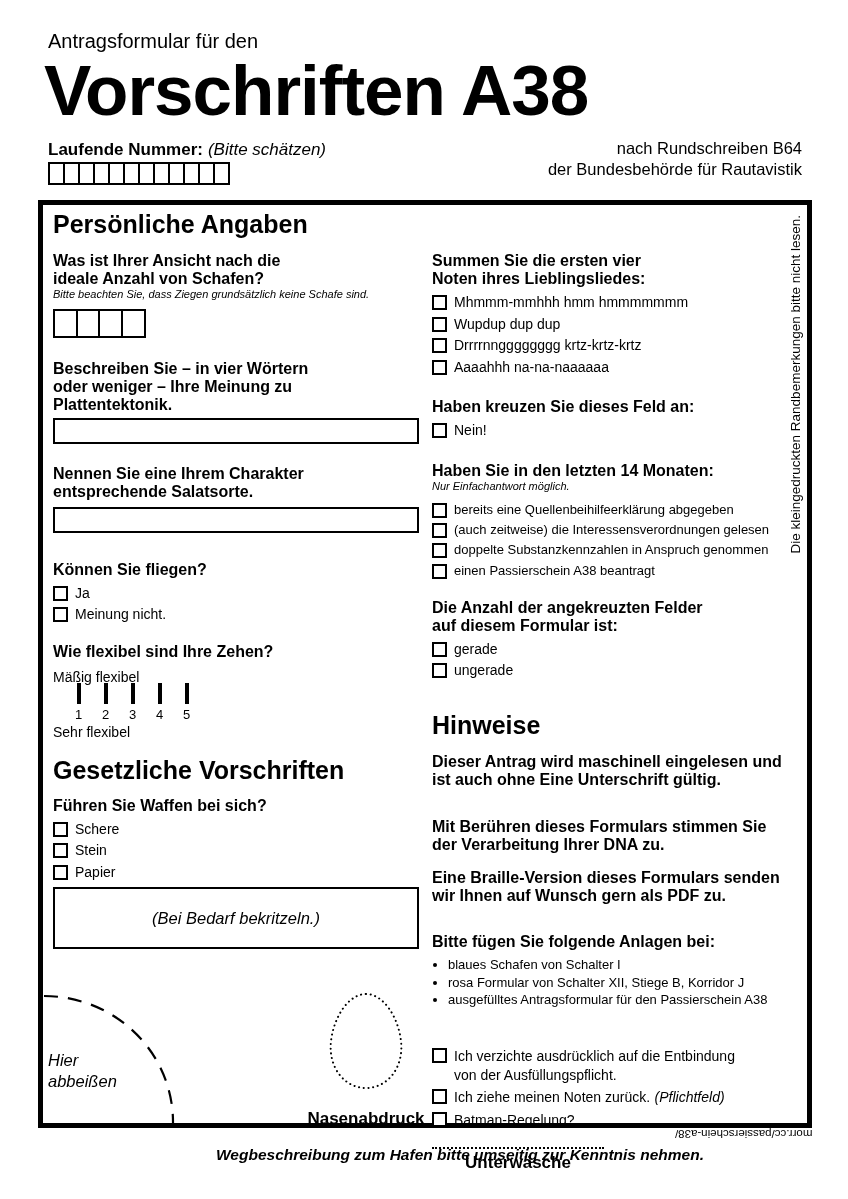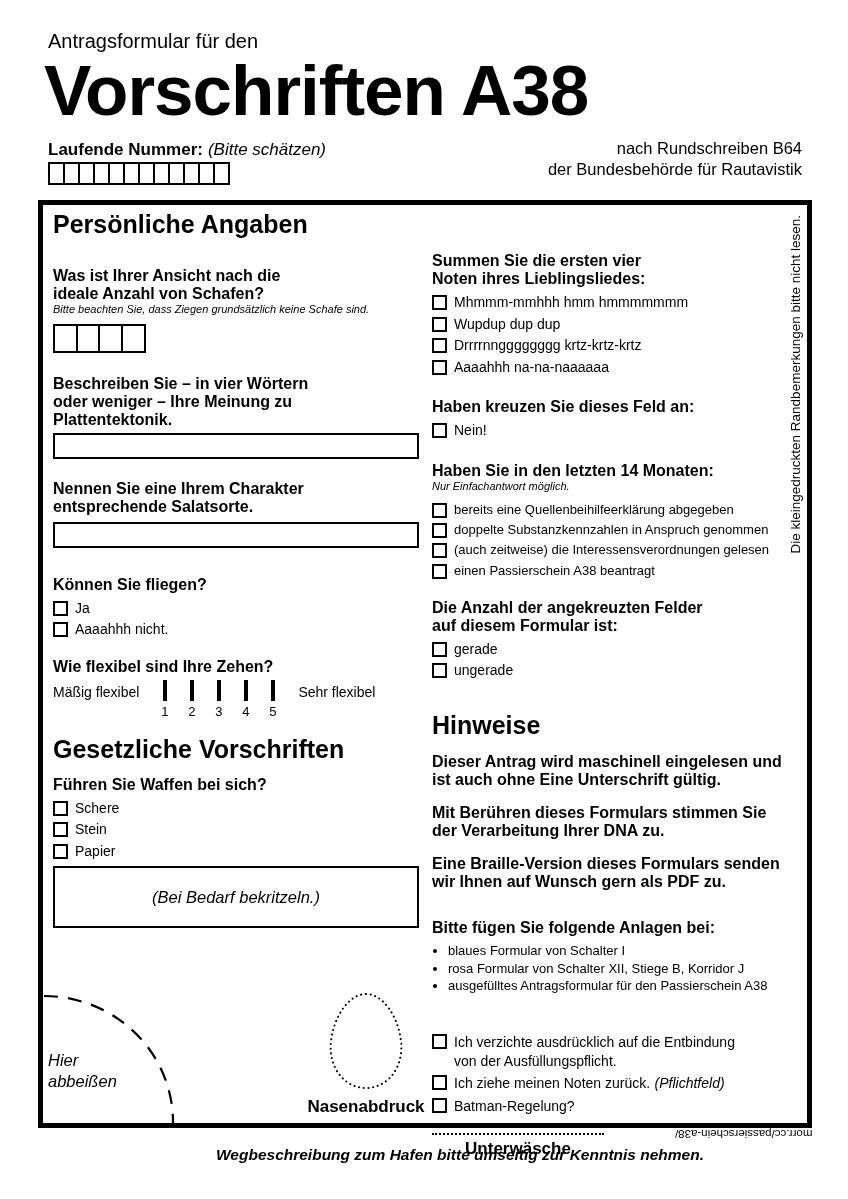--- a/index.html
+++ b/index.html
@@ -34,21 +34,21 @@
   .cb-label { font-size:14px; line-height:1.25; white-space:nowrap; }
   .cb-label.multi { white-space:pre-line; }
   .small .cb-label { font-size:13px; }
   .suffix { font-style:italic; }
   
   .input-line { height:22px; border:2.5px solid #000; background:#fff; }
   .cells { display:flex; }
   .cells .cell { width:21px; height:25px; border:2.5px solid #000; margin-left:-2.5px; background:#fff; }
   .cells .cell:first-child { margin-left:0; }
   
-  .flex-scale { display:flex; align-items:flex-start; margin-top:6px; }
+  .flex-scale { display:flex; align-items:flex-start; margin-top:6px;flex-direction:column; }
   .flex-label { font-size:14px; white-space:nowrap; margin-top:2px; }
   .scale-cells { display:flex; margin:0 12px; }
   .scale-cell { width:27px; text-align:center; }
   .scale-cell .cb { margin:0 auto; }
   .scale-num { font-size:13px; margin-top:4px; }
   
   .entropy-box { border:2.5px solid #000; height:58px; margin-top:6px; display:flex;
                  align-items:center; justify-content:center; font-size:16.5px; font-style:italic; }
   
   .hint-p { font-size:16px; font-weight:bold; line-height:1.15; white-space:pre-line; }
@@ -56,21 +56,21 @@
   .bullets li { font-size:13px; line-height:1.35; white-space:nowrap; }
   
   .uw { margin-top:18px; width:172px; }
   .uw-line { border-top:2.5px dotted #000; height:0; }
   .uw-label { text-align:center; font-weight:bold; font-size:17px; margin-top:4px; white-space:nowrap; }
   
   .bite-arc { position:absolute; left:0; bottom:0; }
   .bite-label { position:absolute; left:5px; top:845px; font-size:16.5px; font-style:italic;
                 line-height:1.3; white-space:pre-line; }
   .nose { position:absolute; left:258px; top:786px; width:130px; text-align:center; }
-  .nose-label { font-weight:bold; font-size:17px; margin-top:2px; white-space:nowrap; }
+  .nose-label { font-weight:bold; font-size:17px; margin-top:14px; white-space:nowrap; }
   
   .footer { position:absolute; top:1146px; left:0; width:100%; text-align:center;
             font-size:15.5px; font-weight:bold; font-style:italic;padding-left:36px; }
   .url { position:absolute; top:1128px; right:36px; transform:rotate(180deg); font-size:11.5px; }
 </style>
 </head>
 <body>
 
 <div class="page">
 
@@ -98,21 +98,21 @@
     <div>der Bundesbehörde für Rautavistik</div>
   </div>
 
   <div class="main-box">
 
     <div class="vnote">Die kleingedruckten Randbemerkungen bitte nicht lesen.</div>
 
     <div class="col-left">
       <div class="section-title">Persönliche Angaben</div>
 
-      <div class="q" style="margin-top:28px">Was ist Ihrer Ansicht nach die
+      <div class="q" style="margin-top:13px">Was ist Ihrer Ansicht nach die
 ideale Anzahl von Schafen?</div>
       <div class="note">Bitte beachten Sie, dass Ziegen grundsätzlich keine Schafe sind.</div>
       <div class="cells" style="margin-top:9px">
         <span class="cell"></span>
           <span class="cell"></span>
           <span class="cell"></span>
           <span class="cell"></span>
       </div>
 
       <div class="q" style="margin-top:22px">Beschreiben Sie – in vier Wörtern
@@ -124,21 +124,21 @@
 entsprechende Salatsorte.</div>
       <div class="input-line" style="margin-top:5px"></div>
 
       <div class="q" style="margin-top:28px">Können Sie fliegen?</div>
       <div class="cb-row" style="margin-top:6px">
         <span class="cb"></span>
         <span class="cb-label">Ja</span>
       </div>
       <div class="cb-row">
         <span class="cb"></span>
-        <span class="cb-label">Aaaahhh nicht.</span>
+        <span class="cb-label">Meinung nicht.</span>
       </div>
 
       <div class="q" style="margin-top:19px">Wie flexibel sind Ihre Zehen?</div>
       <div class="flex-scale">
         <span class="flex-label">Mäßig flexibel</span>
         <span class="scale-cells">
           <span class="scale-cell">
             <span class="cb"></span>
             <div class="scale-num">1</div>
           </span>
@@ -210,53 +210,53 @@
       </div>
 
       <div class="q" style="margin-top:22px">Haben Sie in den letzten 14 Monaten:</div>
       <div class="note">Nur Einfachantwort möglich.</div>
       <div class="cb-row small" style="margin-top:10px">
         <span class="cb"></span>
         <span class="cb-label">bereits eine Quellenbeihilfeerklärung abgegeben</span>
       </div>
       <div class="cb-row small">
         <span class="cb"></span>
+        <span class="cb-label">(auch zeitweise) die Interessensverordnungen gelesen</span>
+      </div>
+      <div class="cb-row small">
+        <span class="cb"></span>
         <span class="cb-label">doppelte Substanzkennzahlen in Anspruch genommen</span>
-      </div>
-      <div class="cb-row small">
-        <span class="cb"></span>
-        <span class="cb-label">(auch zeitweise) die Interessensverordnungen gelesen</span>
       </div>
       <div class="cb-row small">
         <span class="cb"></span>
         <span class="cb-label">einen Passierschein A38 beantragt</span>
       </div>
 
       <div class="q" style="margin-top:20px">Die Anzahl der angekreuzten Felder
 auf diesem Formular ist:</div>
       <div class="cb-row" style="margin-top:6px">
         <span class="cb"></span>
         <span class="cb-label">gerade</span>
       </div>
       <div class="cb-row">
         <span class="cb"></span>
         <span class="cb-label">ungerade</span>
       </div>
 
       <div class="section-title" style="margin-top:31px">Hinweise</div>
       <div class="hint-p" style="margin-top:13px">Dieser Antrag wird maschinell eingelesen und
 ist auch ohne Eine Unterschrift gültig.</div>
-      <div class="hint-p" style="margin-top:14px">Mit Berühren dieses Formulars stimmen Sie
+      <div class="hint-p" style="margin-top:28px">Mit Berühren dieses Formulars stimmen Sie
 der Verarbeitung Ihrer DNA zu.</div>
       <div class="hint-p" style="margin-top:14px">Eine Braille-Version dieses Formulars senden
 wir Ihnen auf Wunsch gern als PDF zu.</div>
 
       <div class="q" style="margin-top:28px">Bitte fügen Sie folgende Anlagen bei:</div>
       <ul class="bullets">
-        <li>blaues Formular von Schalter I</li>
+        <li>blaues Schafen von Schalter I</li>
         <li>rosa Formular von Schalter XII, Stiege B, Korridor J</li>
         <li>ausgefülltes Antragsformular für den Passierschein A38</li>
       </ul>
 
       <div class="cb-row" style="margin-top:38px">
         <span class="cb"></span>
         <span>
           <span class="cb-label multi">Ich verzichte ausdrücklich auf die Entbindung
 von der Ausfüllungspflicht.</span>
           <span class="suffix"></span>

